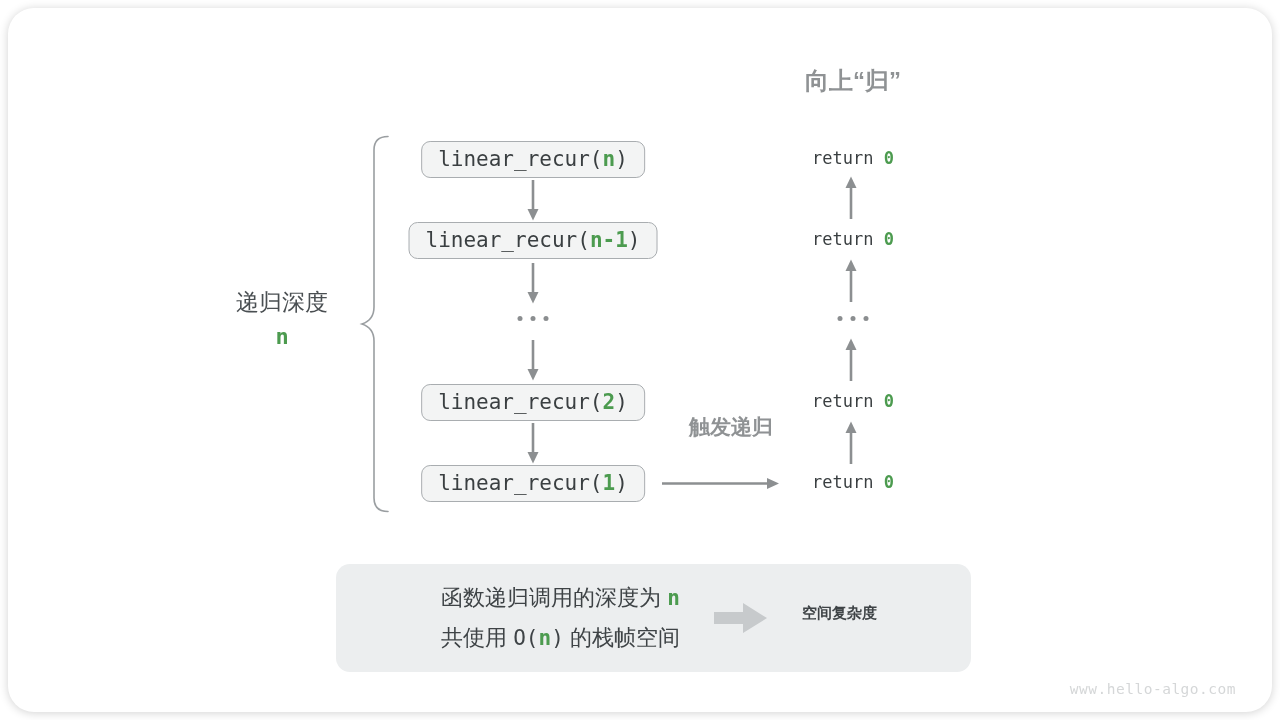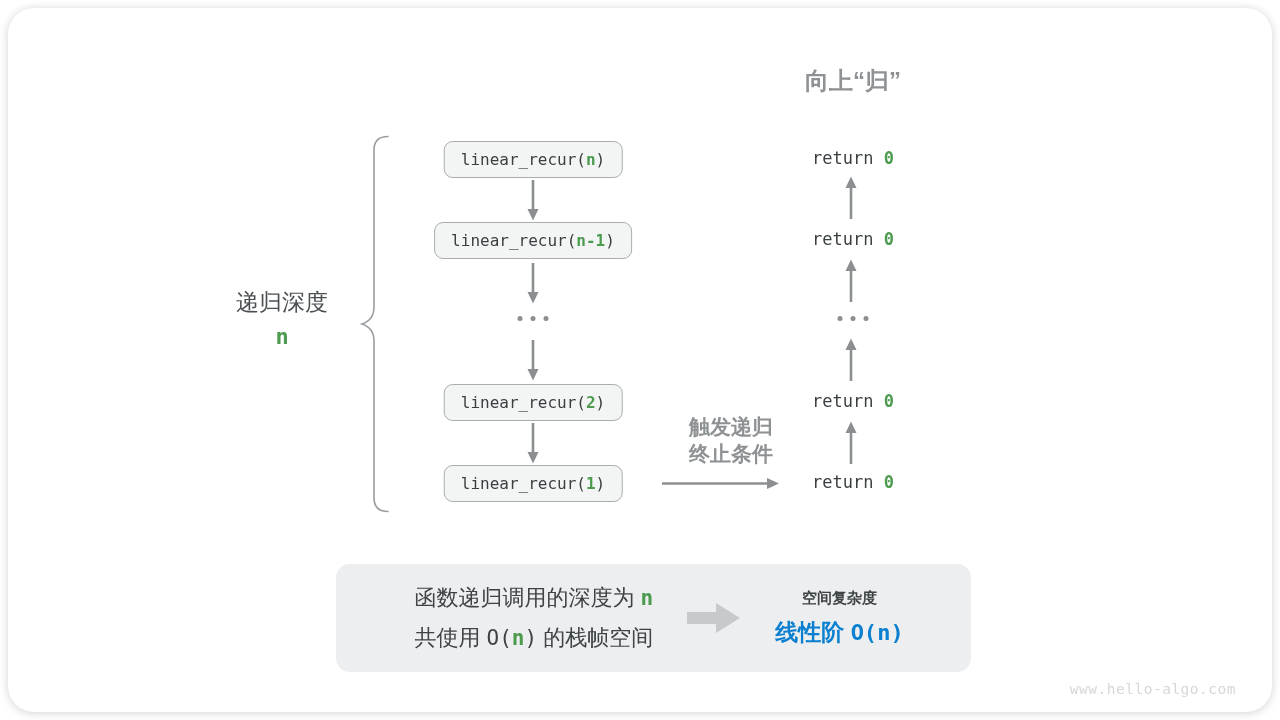--- a/index.html
+++ b/index.html
@@ -20,21 +20,21 @@
     font-size:24px;font-weight:700;color:#8F9294;
     white-space:nowrap;
   }
   .mono{font-family:"DejaVu Sans Mono", monospace;}
   .green{color:#4C9B4F;font-weight:700;}
   .call-box{
     display:inline-block;white-space:nowrap;
     background:#F3F4F4;border:1.5px solid #A9ADB0;border-radius:9px;
     padding:5px 16px;
     font-family:"DejaVu Sans Mono", monospace;
-    font-size:16px;color:#3A3F41;line-height:25px;
+    font-size:21px;color:#3A3F41;line-height:25px;
   }
   .return-row{
     white-space:nowrap;
     font-family:"DejaVu Sans Mono", monospace;
     font-size:17px;color:#3A3F41;line-height:25px;
   }
   .dots{display:flex;gap:8px;align-items:center;}
   .dots i{width:5px;height:5px;border-radius:50%;background:#8B8E90;display:block;}
   .depth-label{width:160px;text-align:center;font-size:23px;color:#4A4F52;}
   .depth-value{width:160px;text-align:center;font-size:22px;}
@@ -126,32 +126,30 @@
       <line x1="7" y1="43" x2="7" y2="10" stroke="#8C8F91" stroke-width="2.6"></line>
       <polygon points="1.5,12 12.5,12 7,0.5" fill="#8C8F91"></polygon>
     </svg>
 
   <svg class="abs" style="left:654px;top:469px;" width="118" height="13" viewBox="0 0 118 13">
       <line x1="0" y1="6.5" x2="107" y2="6.5" stroke="#8C8F91" stroke-width="2.6"></line>
       <polygon points="105,1 105,12 117,6.5" fill="#8C8F91"></polygon>
     </svg>
   <div class="abs trigger" style="left:615px;top:405px;">
     <div>触发递归</div>
-    <div>终止条件</div>
   </div>
 
   <div class="abs summary" style="left:328px;top:556px;width:624px;height:108px;">
     <div class="sum-col">
       <div class="sum-line1"><span>函数递归调用的深度为</span>&nbsp;<span class="mono green">n</span></div>
       <div class="sum-line2"><span>共使用</span>&nbsp;<span class="mono">O(</span><span class="mono green">n</span><span class="mono">)</span>&nbsp;<span>的栈帧空间</span></div>
     </div>
     <svg width="54" height="34" viewBox="0 0 54 34">
         <polygon points="0,11 29,11 29,2 53,17 29,32 29,23 0,23" fill="#C7CACC"></polygon>
       </svg>
     <div class="sum-col">
       <div class="sum-title">空间复杂度</div>
-      <div class="sum-blue"><span>线性阶</span>&nbsp;<span class="mono">O(</span><span class="mono">n</span><span class="mono">)</span></div>
     </div>
   </div>
 
   <div class="abs watermark" style="right:36px;top:673px;">www.hello-algo.com</div>
 
 </div>
 
 </body></html>

